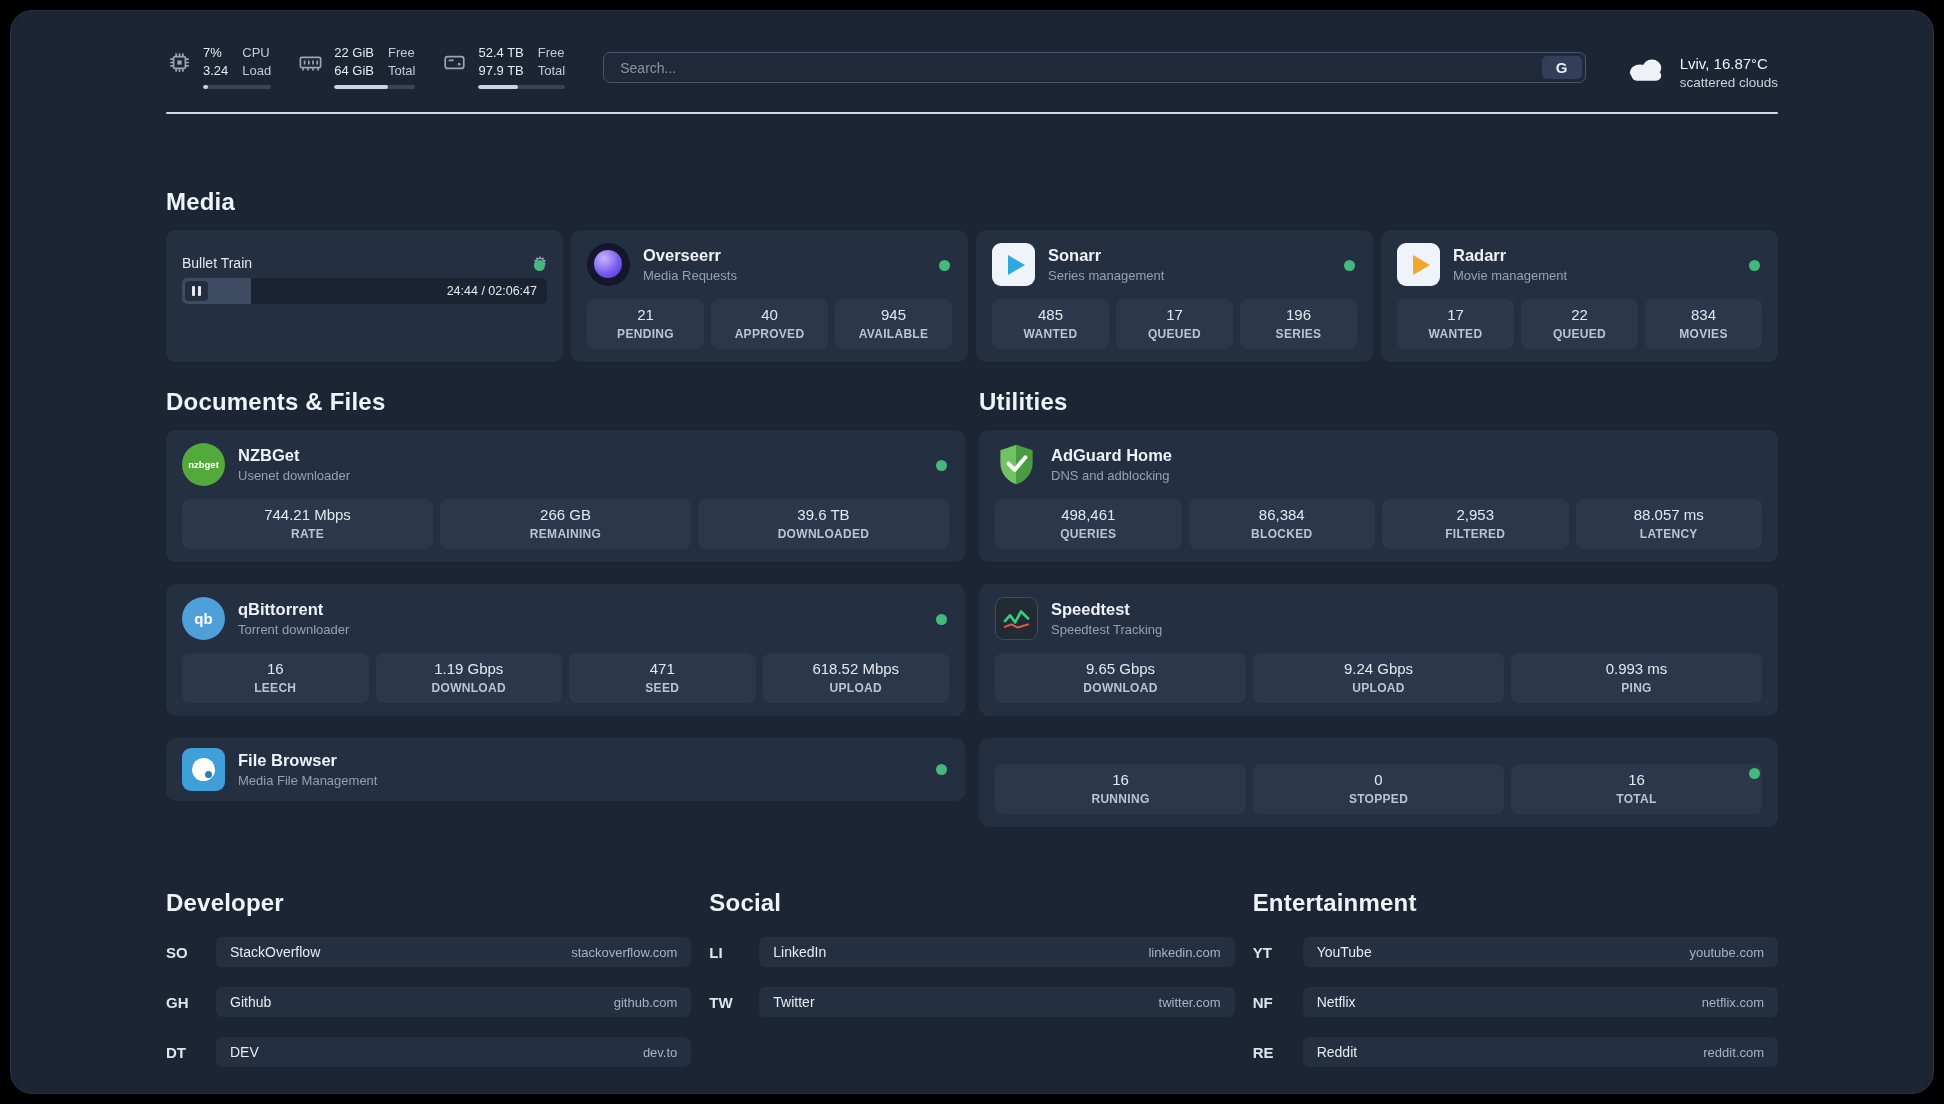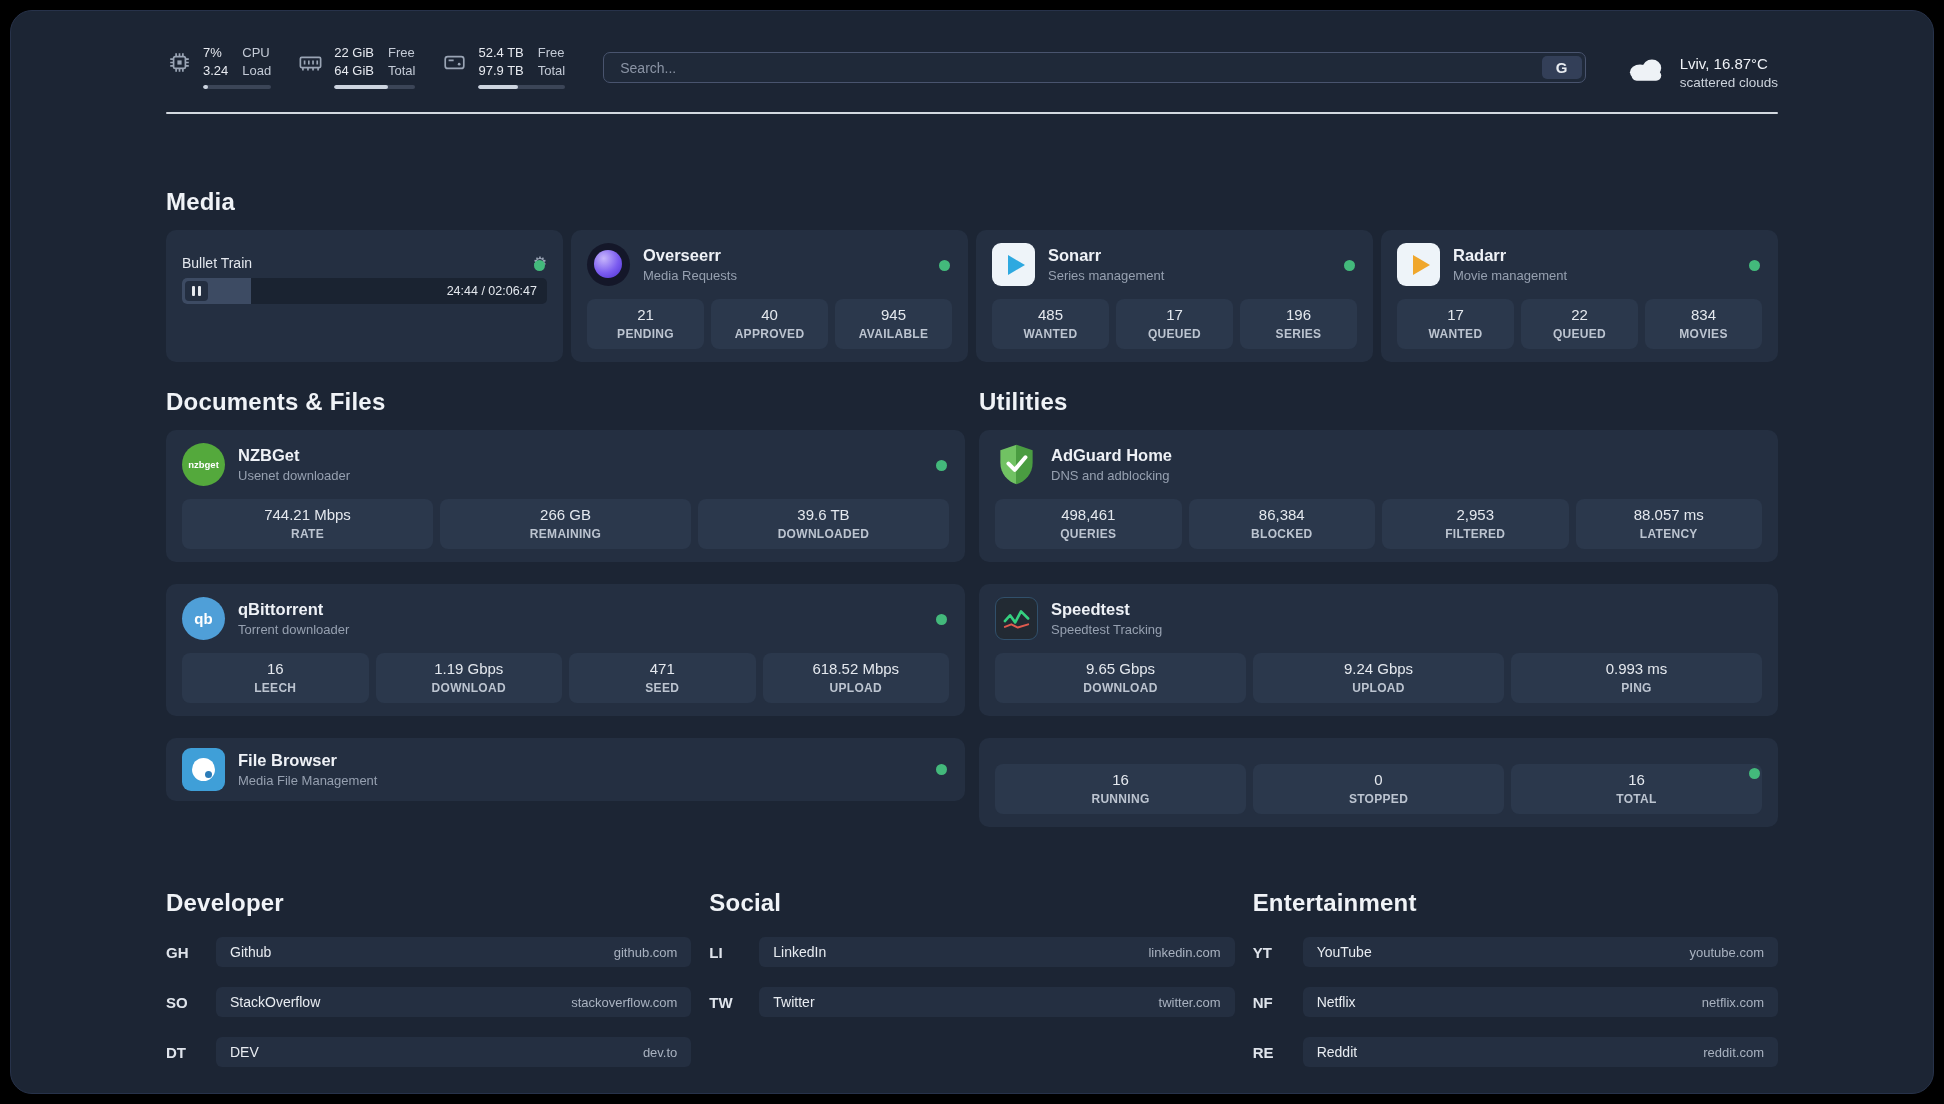--- a/index.html
+++ b/index.html
@@ -490,31 +490,31 @@
         </div>
       </section>
     </div>
 
     <div class="bottom">
 
       <section>
         <h2 class="section-title">Developer</h2>
         <div class="bm-list">
           <div class="bm-row">
+            <span class="bm-abbr">SO</span>
+            <div class="bm-pill">
+              <span class="bm-name">StackOverflow</span>
+              <span class="bm-url">stackoverflow.com</span>
+            </div>
+          </div>
+          <div class="bm-row">
             <span class="bm-abbr">GH</span>
             <div class="bm-pill">
               <span class="bm-name">Github</span>
               <span class="bm-url">github.com</span>
-            </div>
-          </div>
-          <div class="bm-row">
-            <span class="bm-abbr">SO</span>
-            <div class="bm-pill">
-              <span class="bm-name">StackOverflow</span>
-              <span class="bm-url">stackoverflow.com</span>
             </div>
           </div>
           <div class="bm-row">
             <span class="bm-abbr">DT</span>
             <div class="bm-pill">
               <span class="bm-name">DEV</span>
               <span class="bm-url">dev.to</span>
             </div>
           </div>
         </div>

